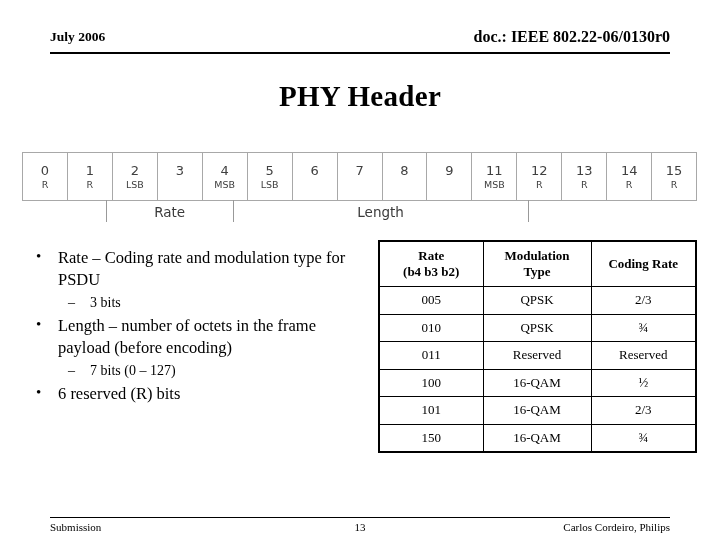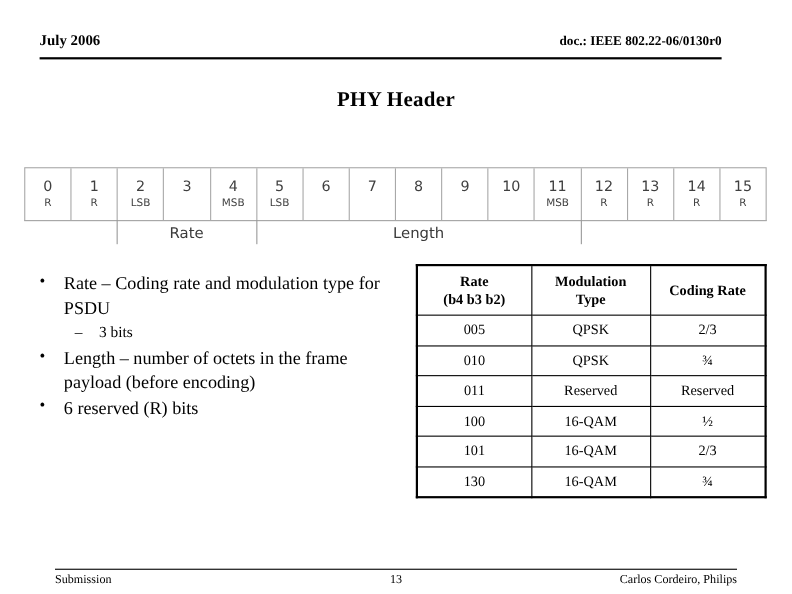--- a/index.html
+++ b/index.html
@@ -12,52 +12,52 @@
     background: #ffffff;
     font-family: "Liberation Serif", serif;
     color: #000000;
     overflow: hidden;
     position: relative;
   }
 
   
   .slide-header {
     position: absolute;
-    left: 36px;
+    left: 50px;
     top: 28px;
     width: 620px;
     height: 24px;
     border-bottom: 2.5px solid #000;
   }
   .slide-header .hdr-left {
     position: absolute;
     left: 0;
     top: 0;
     font-size: 13.5px;
     font-weight: bold;
     line-height: 18px;
   }
   .slide-header .hdr-right {
     position: absolute;
     right: 0;
     top: 0;
-    font-size: 12px;
+    font-size: 16px;
     font-weight: bold;
     line-height: 18px;
     white-space: nowrap;
   }
 
   
   .slide-title {
     position: absolute;
     left: 0;
     top: 80px;
     width: 720px;
     text-align: center;
-    font-size: 19px;
+    font-size: 29px;
     font-weight: bold;
     letter-spacing: 0.3px;
   }
 
   
   .bitfield {
     position: absolute;
     left: 22px;
     top: 152px;
     width: 675px;
@@ -256,24 +256,20 @@
       </div>
       <div class="bit-cell">
         <div class="bit-num">8</div>
         <div class="bit-sub"></div>
       </div>
       <div class="bit-cell">
         <div class="bit-num">9</div>
         <div class="bit-sub"></div>
       </div>
       <div class="bit-cell">
-        <div class="bit-num">10</div>
-        <div class="bit-sub"></div>
-      </div>
-      <div class="bit-cell">
         <div class="bit-num">11</div>
         <div class="bit-sub">MSB</div>
       </div>
       <div class="bit-cell">
         <div class="bit-num">12</div>
         <div class="bit-sub">R</div>
       </div>
       <div class="bit-cell">
         <div class="bit-num">13</div>
         <div class="bit-sub">R</div>
@@ -294,20 +290,21 @@
       <div class="span-tick" style="left: 506.25px;"></div>
       <div class="span-label" style="left: 84.375px; width: 126.562px;">Rate</div>
       <div class="span-label" style="left: 210.938px; width: 295.312px;">Length</div>
     </div>
 </div>
 
 <div class="bullets" id="bullet-list">
     <div class="b1">Rate – Coding rate and modulation type for PSDU</div>
     <div class="b2">3 bits</div>
     <div class="b1">Length – number of octets in the frame payload (before encoding)</div>
+    <div class="b2">7 bits (0 – 127)</div>
     <div class="b1">6 reserved (R) bits</div>
   </div>
 
 <table class="rate-table">
   <colgroup>
       <col class="c1">
       <col class="c2">
       <col class="c3">
     </colgroup>
   <thead>
@@ -345,21 +342,21 @@
         <td>100</td>
         <td>16-QAM</td>
         <td>½</td>
       </tr>
       <tr>
         <td>101</td>
         <td>16-QAM</td>
         <td>2/3</td>
       </tr>
       <tr>
-        <td>130</td>
+        <td>150</td>
         <td>16-QAM</td>
         <td>¾</td>
       </tr>
     </tbody>
 </table>
 
 <div class="slide-footer">
   <div class="ft ft-left">Submission</div>
   <div class="ft ft-mid">13</div>
   <div class="ft ft-right">Carlos Cordeiro, Philips</div>

